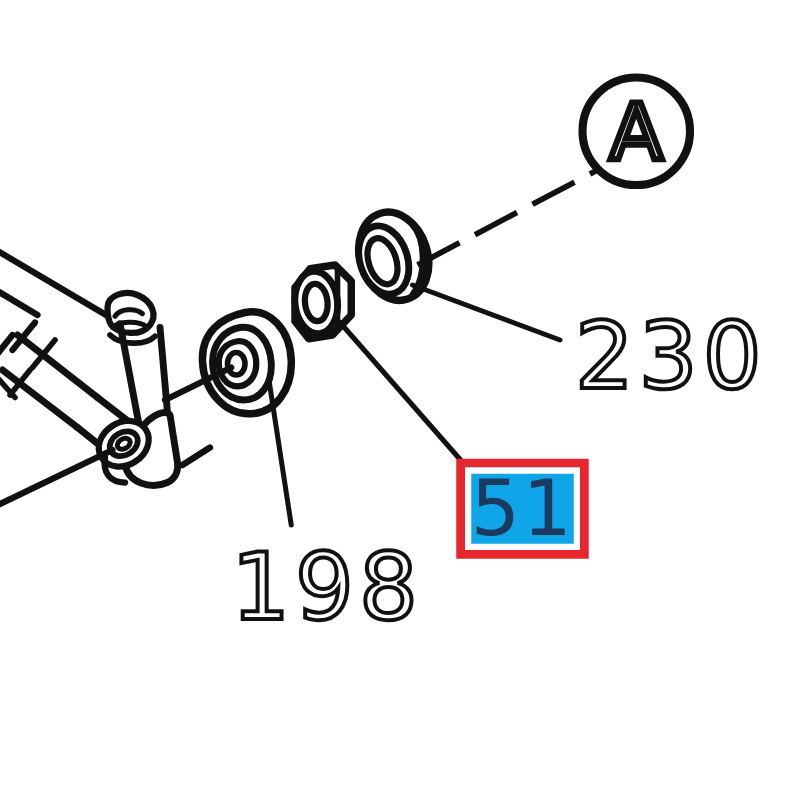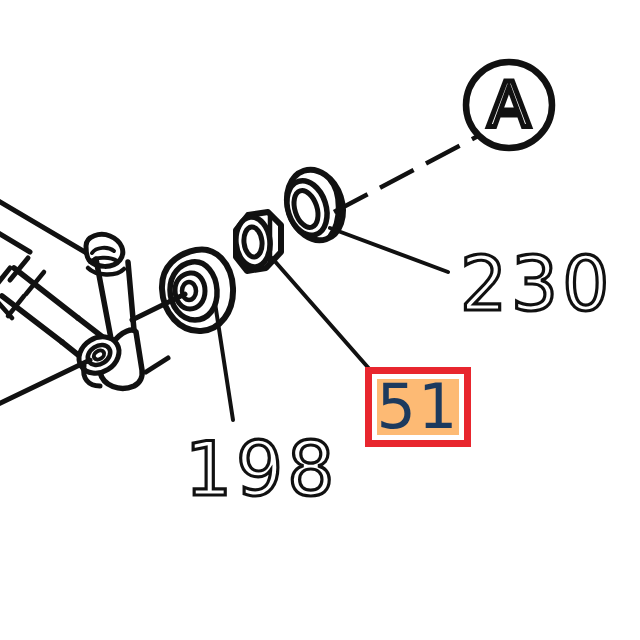--- a/index.html
+++ b/index.html
@@ -219,18 +219,18 @@
       <text class="ref-letter" x="509" y="127">A</text>
     </g>
 
     <text class="callout-text" x="460" y="310">230</text>
 
     <text class="callout-text" x="185" y="495">198</text>
 
   </svg>
 
   <div id="highlight-box" style="left: 365px; top: 367px; width: 106px; height: 80px; border-width: 7px; border-color: rgb(232, 38, 46);">
-    <div id="highlight-inner" style="border-width: 5px; border-color: rgb(255, 255, 255); background: #fdba74;">
+    <div id="highlight-inner" style="border-width: 5px; border-color: rgb(255, 255, 255); background: #0ea5e9;">
       <span id="highlight-label" style="font-size: 62px; color: rgb(28, 58, 94);">51</span>
     </div>
   </div>
 
 </div>
 
 </body></html>

